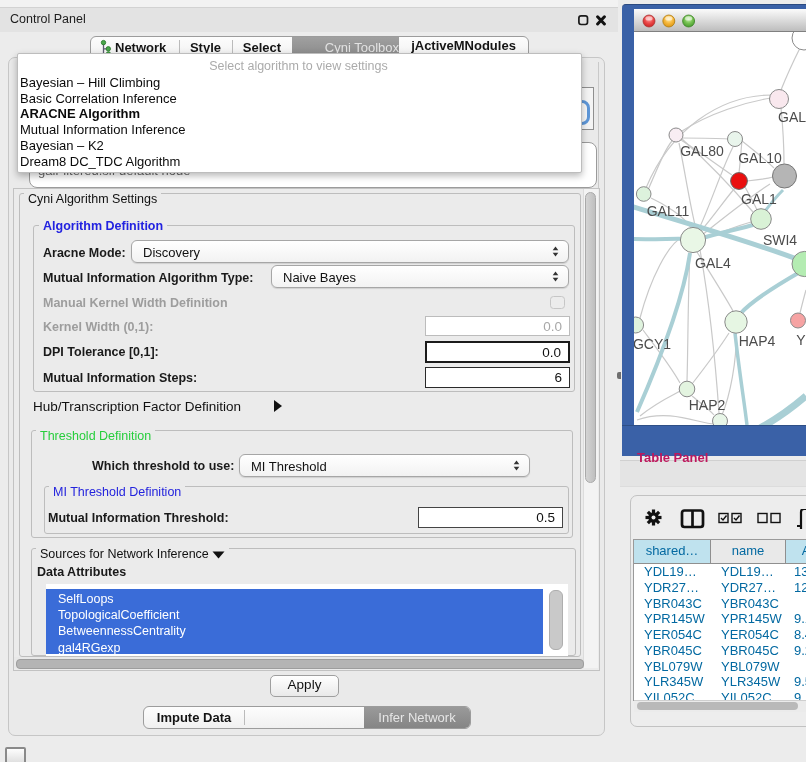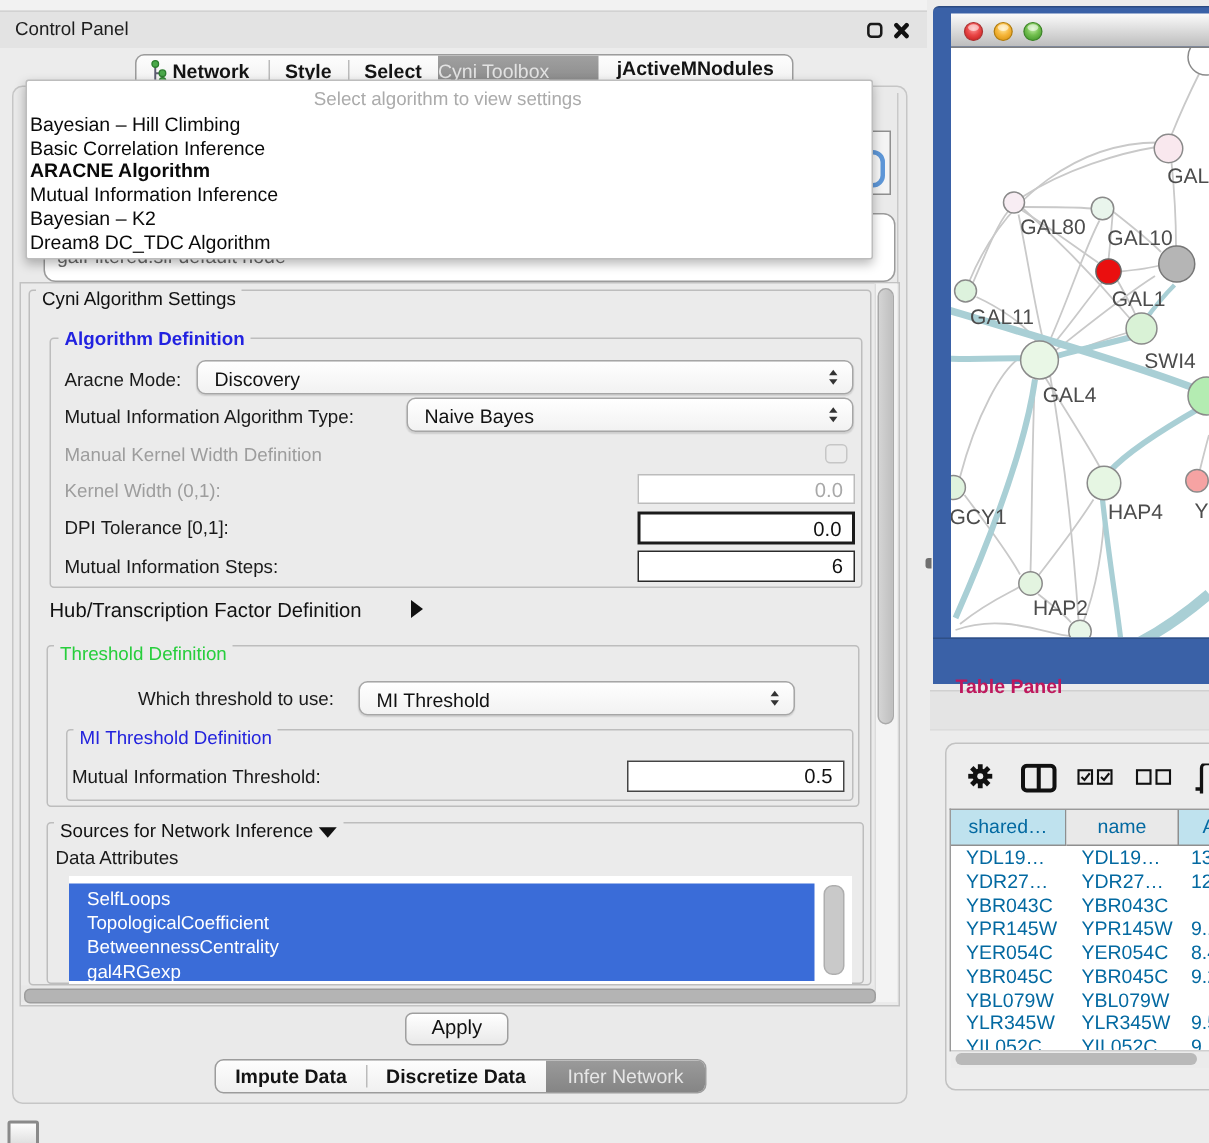--- a/index.html
+++ b/index.html
@@ -1,20 +1,20 @@
 <!DOCTYPE html>
 <html><head>
 <meta charset="utf-8">
 <style>
 html,body{margin:0;padding:0;}
 body{width:806px;height:762px;position:relative;overflow:hidden;background:#ececec;
   font-family:"Liberation Sans",sans-serif;-webkit-font-smoothing:antialiased;}
 .abs{position:absolute;}
 .b{font-weight:bold;}
-.lbl{font-size:12.5px;font-weight:normal;color:#1a1a1a;}
+.lbl{font-size:12.5px;font-weight:bold;color:#1a1a1a;}
 .dis{color:#9d9d9d;}
 .combo{background:linear-gradient(#ffffff,#f2f2f2);border:1px solid #a6a6a6;border-radius:6px;
   box-shadow:0 1px 1px rgba(0,0,0,0.12);font-size:13px;color:#111;}
 .combo .ct{position:absolute;left:11px;top:4px;}
 .field{background:#fff;font-size:13.5px;color:#111;text-align:right;}
 .grp{border:1px solid #bdbdbd;border-radius:3px;}
 .gtitle{position:absolute;background:#ebebeb;padding:0 4px;font-size:12.5px;}
 </style>
 </head>
 <body>
@@ -37,21 +37,21 @@
       <circle cx="3.5" cy="3.6" r="2.2" fill="#4aa84a" stroke="#2c7d2e" stroke-width="0.9"></circle>
       <circle cx="8.3" cy="9.8" r="2.2" fill="#4aa84a" stroke="#2c7d2e" stroke-width="0.9"></circle>
       <circle cx="8.4" cy="14.8" r="2.1" fill="#4aa84a" stroke="#2c7d2e" stroke-width="0.9"></circle>
     </svg>
     <div class="abs" style="left:24px;top:3px;">Network</div>
   </div>
   <div class="abs" style="left:88px;top:3px;width:1px;height:15px;background:#bbb;"></div>
   <div class="abs" style="left:88px;top:0;width:53px;height:21px;text-align:center;padding-top:3px;">Style</div>
   <div class="abs" style="left:141px;top:3px;width:1px;height:15px;background:#bbb;"></div>
   <div class="abs" style="left:141px;top:0;width:60px;height:21px;text-align:center;padding-top:3px;">Select</div>
-  <div class="abs" style="left:201px;top:0;width:107px;height:21px;background:linear-gradient(#a0a0a0,#858585);color:#e3e3e3;text-align:left;padding-top:3px;font-weight:normal;text-decoration:underline;">Cyni Toolbox</div>
+  <div class="abs" style="left:201px;top:0;width:107px;height:21px;background:linear-gradient(#a0a0a0,#858585);color:#e3e3e3;text-align:right;padding-top:3px;font-weight:normal;">Cyni Toolbox</div>
   <div class="abs" style="left:308px;top:0;width:129px;height:21px;text-align:center;padding-top:1px;">jActiveMNodules</div>
 </div>
 
 <div class="abs" style="left:598px;top:62px;width:1px;height:126px;background:#c9c9c9;"></div>
 
 <div class="abs" style="left:566px;top:87px;width:26px;height:41px;background:#f4f4f4;border:1.5px solid #8f8f8f;"></div>
 <div class="abs" style="left:570px;top:100px;width:14px;height:19px;background:#f8f8f8;border:3px solid #5e97d8;border-radius:8px;"></div>
 
 <div class="abs" style="left:29px;top:142px;width:566px;height:44px;background:#fff;border:1px solid #9b9b9b;border-radius:8px;"></div>
 <div class="abs" style="left:38px;top:163px;width:400px;height:14px;font-size:13px;color:#686868;">galFiltered.sif default node</div>
@@ -127,21 +127,20 @@
   <div class="abs" style="left:0;top:5px;width:497px;height:65px;background:#3a6cd8;"></div>
   <div class="abs" style="left:12px;top:7px;font-size:12.5px;color:#fff;line-height:16.2px;">SelfLoops<br>TopologicalCoefficient<br>BetweennessCentrality<br>gal4RGexp</div>
   <div class="abs" style="left:503px;top:6px;width:12px;height:58px;background:#c9c9c9;border:1px solid #aeaeae;border-radius:6px;"></div>
 </div>
 
 <div class="abs" style="left:270px;top:675px;width:67px;height:19px;background:linear-gradient(#ffffff,#e9e9e9);border:1px solid #9f9f9f;border-radius:5px;text-align:center;font-size:13.5px;color:#111;padding-top:1px;">Apply</div>
 
 <div class="abs" style="left:143px;top:706px;width:326px;height:21px;border:1px solid #9c9c9c;border-radius:6px;background:linear-gradient(#fdfdfd,#f0f0f0);overflow:hidden;font-size:13px;font-weight:bold;color:#141414;">
   <div class="abs" style="left:0;top:0;width:100px;height:21px;text-align:center;padding-top:3px;">Impute Data</div>
   <div class="abs" style="left:100px;top:3px;width:1px;height:15px;background:#bbb;"></div>
-  <div class="abs" style="left:100px;top:0;width:120px;height:21px;text-align:center;padding-top:3px;">Discretize Data</div>
   <div class="abs" style="left:220px;top:0;width:106px;height:21px;background:linear-gradient(#9a9a9a,#828282);color:#e6e6e6;text-align:center;padding-top:3px;font-weight:normal;">Infer Network</div>
 </div>
 
 <div class="abs" style="left:5px;top:747px;width:17px;height:15px;border:2px solid #8a8a8a;background:linear-gradient(#fdfdfd,#dcdcdc);border-radius:2px;"></div>
 
 <div class="abs" style="left:17px;top:53px;width:563px;height:118px;background:#fff;border:1px solid #bdbdbd;border-radius:2px;box-shadow:0 3px 7px rgba(0,0,0,0.28);"></div>
 <div class="abs" style="left:17px;top:59px;width:563px;text-align:center;font-size:12.5px;color:#ababab;">Select algorithm to view settings</div>
 <div class="abs" style="left:20px;top:75px;font-size:13px;color:#0a0a0a;line-height:15.7px;">Bayesian – Hill Climbing<br>Basic Correlation Inference<br><span class="b">ARACNE Algorithm</span><br>Mutual Information Inference<br>Bayesian – K2<br>Dream8 DC_TDC Algorithm</div>
 
 <div class="abs" style="left:622px;top:4px;width:184px;height:451px;background:#3a61a7;border-top:1px solid #2b4a80;border-radius:4px 0 0 0;"></div>

